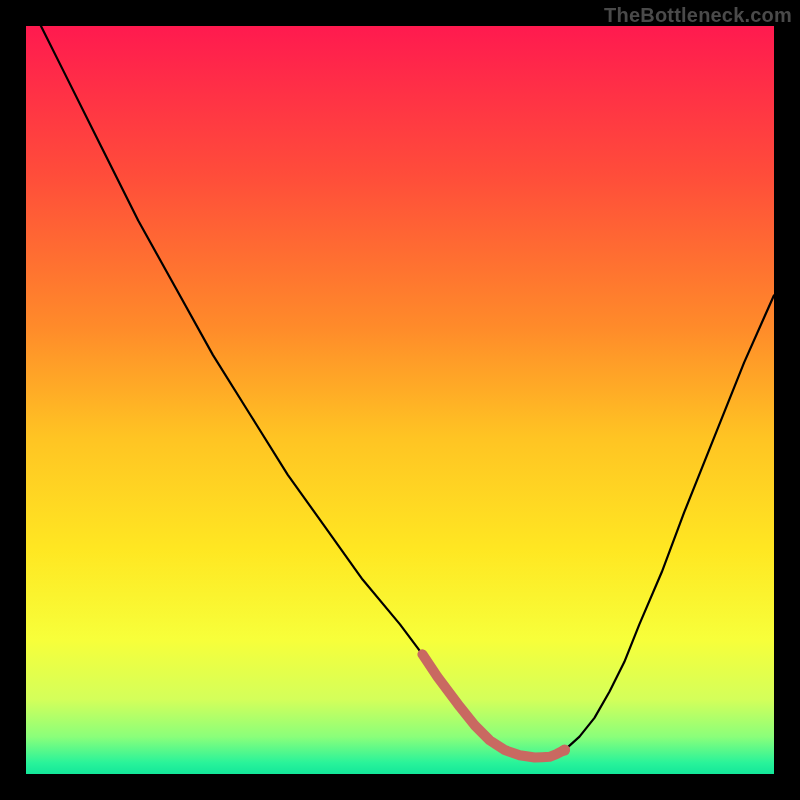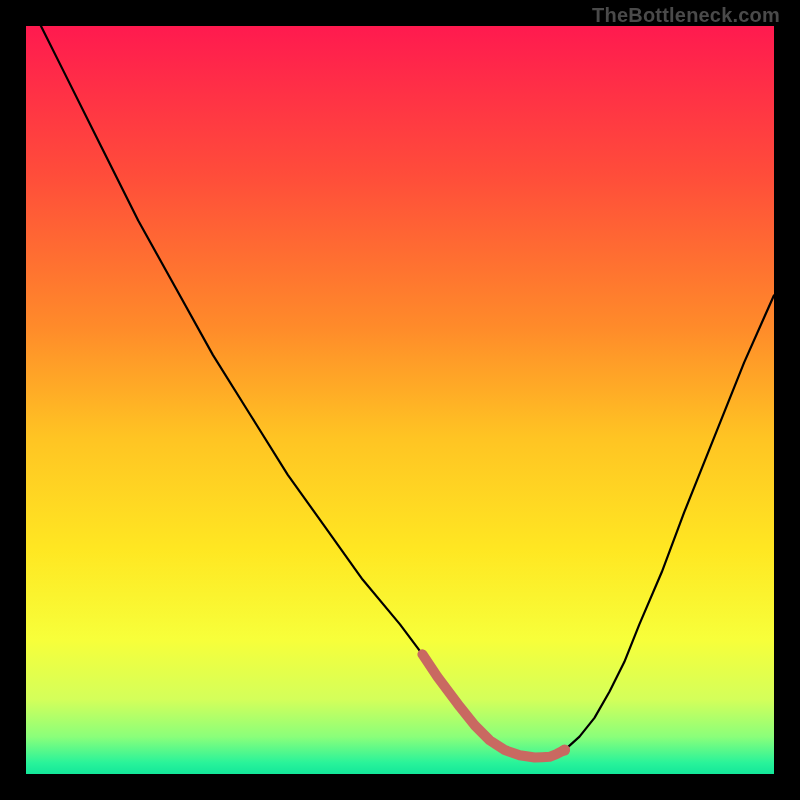--- a/index.html
+++ b/index.html
@@ -13,21 +13,21 @@
   }
   .frame {
     position: relative;
     width: 800px;
     height: 800px;
     background: #000;
   }
   .watermark {
     position: absolute;
     top: 4px;
-    right: 20px;
+    right: 8px;
     font-size: 20px;
     font-weight: 600;
     color: #4a4a4a;
     letter-spacing: 0.2px;
     z-index: 10;
     user-select: none;
     margin-left: 20px;
   }
   .plot {
     position: absolute;

